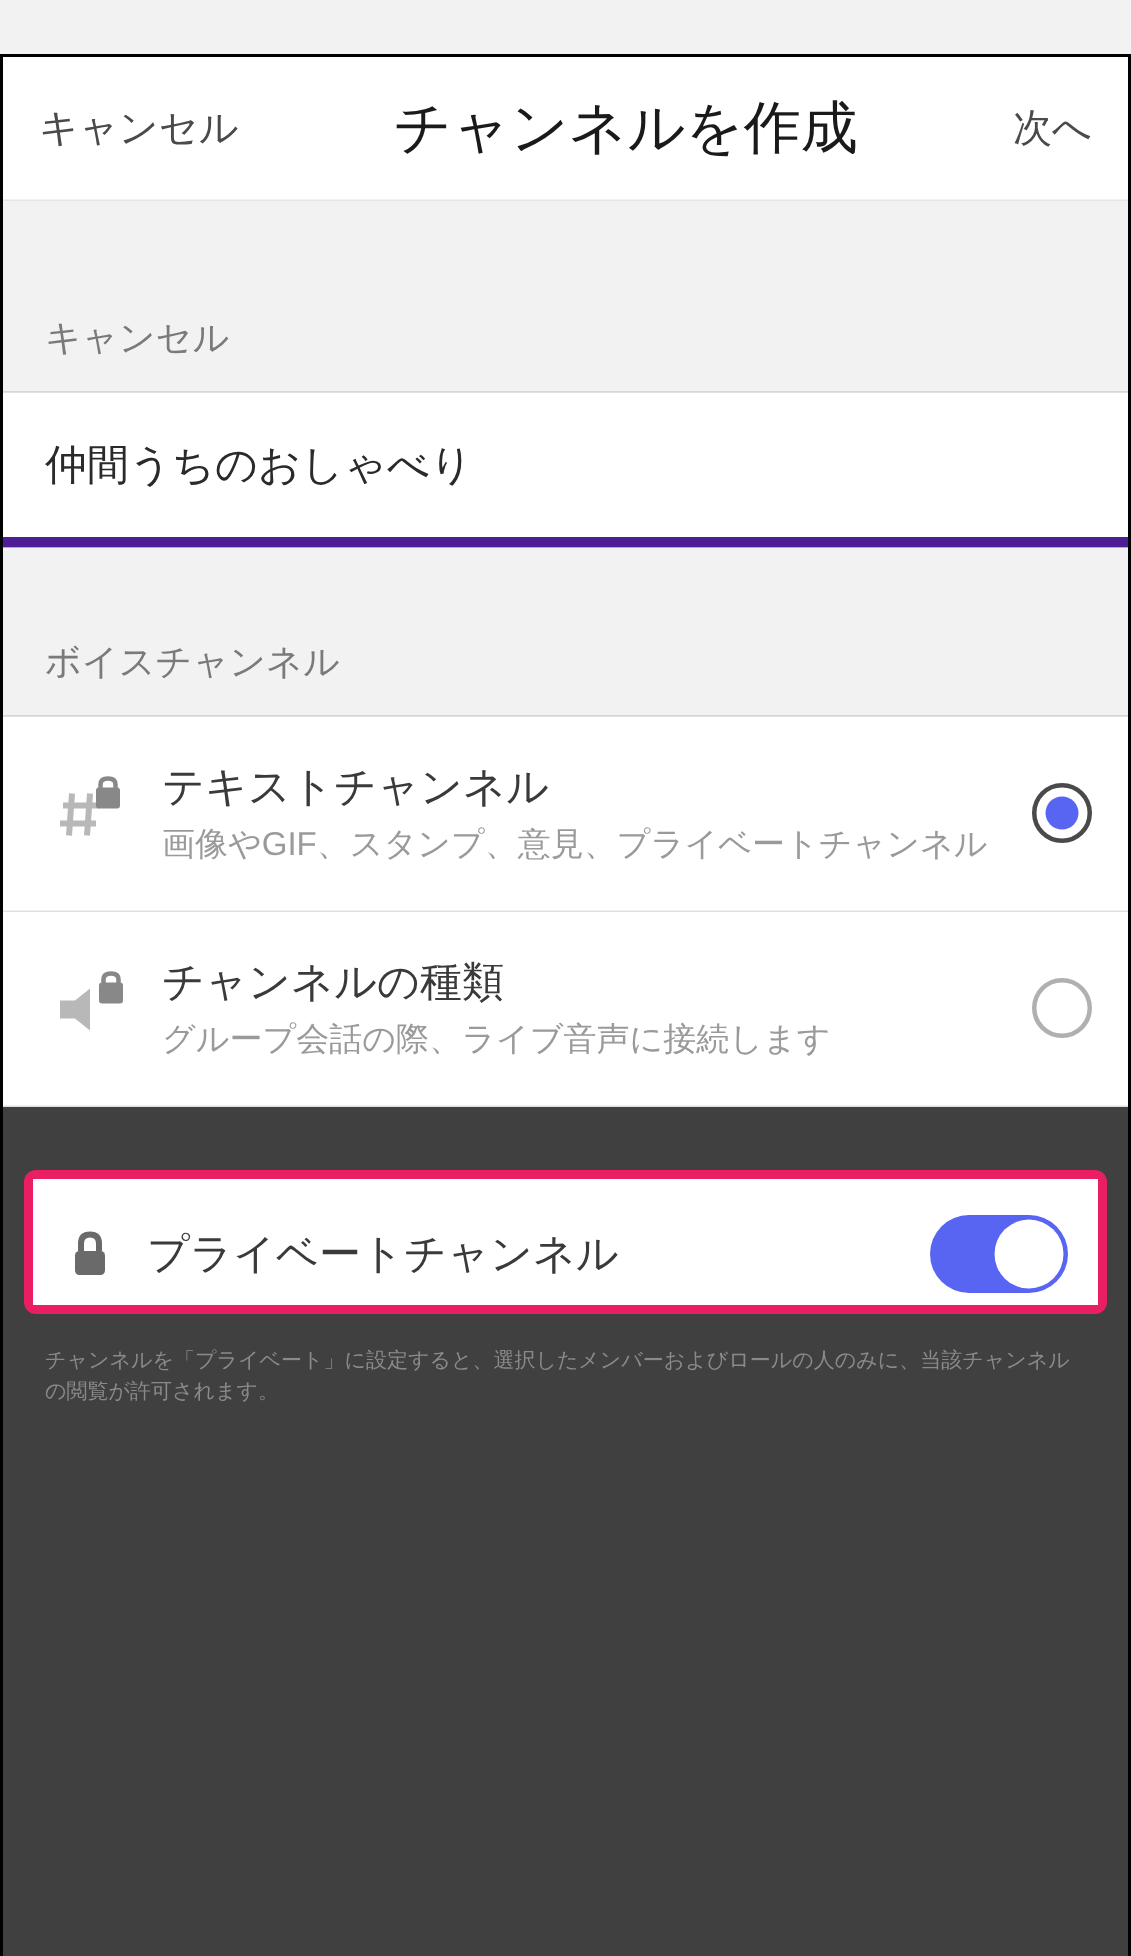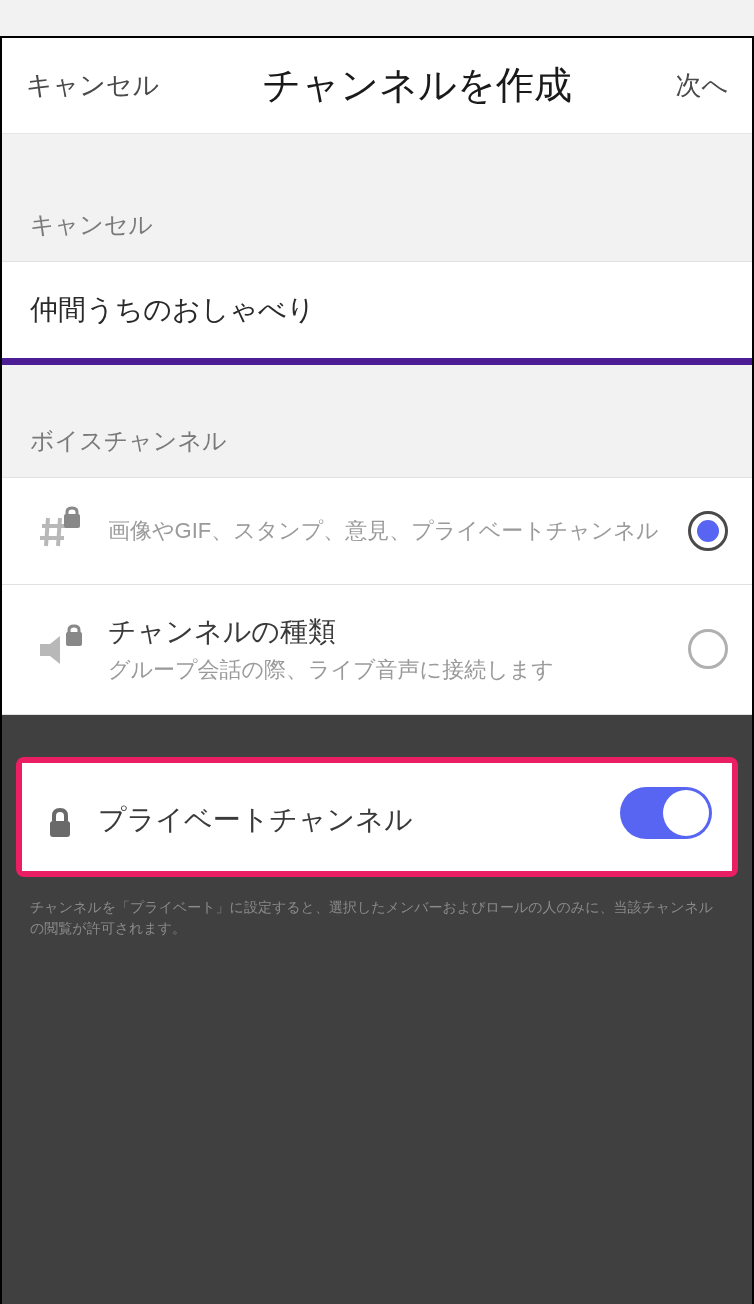--- a/index.html
+++ b/index.html
@@ -127,22 +127,22 @@
       margin-top: 42px;
     }
     .private-highlight {
       border: 6px solid #e91e63;
       border-radius: 8px;
       margin: 0 14px;
     }
     .private-row {
       background: #fff;
       display: flex;
-      align-items: flex-end;
-      padding: 24px 20px 32px 22px;
+      align-items: center;
+      padding: 24px 20px 8px 22px;
       gap: 22px;
     }
     .lock-icon {
       width: 32px;
       height: 32px;
       flex-shrink: 0;
     }
     .private-label {
       flex: 1;
       font-size: 28px;
@@ -191,20 +191,21 @@
   <div class="type-list">
     <div class="type-item">
       <div class="type-icon">
         <svg viewBox="0 0 50 50" width="50" height="50">
           <path d="M 12 12 L 10 40 M 24 12 L 22 40 M 6 20 L 30 20 M 4 32 L 28 32" stroke="#b8b8b8" stroke-width="4" fill="none"></path>
           <rect x="28" y="8" width="16" height="14" rx="2" fill="#888"></rect>
           <path d="M 31 10 L 31 6 Q 31 2 36 2 Q 41 2 41 6 L 41 10" stroke="#888" stroke-width="3" fill="none"></path>
         </svg>
       </div>
       <div class="type-content">
+        <div class="type-title">テキストチャンネル</div>
         <div class="type-desc">画像やGIF、スタンプ、意見、プライベートチャンネル</div>
       </div>
       <div class="radio">
         <div class="radio-dot"></div>
       </div>
     </div>
     <div class="type-item">
       <div class="type-icon">
         <svg viewBox="0 0 50 50" width="50" height="50">
           <path d="M 4 20 L 14 20 L 24 12 L 24 40 L 14 32 L 4 32 Z" fill="#b8b8b8"></path>

